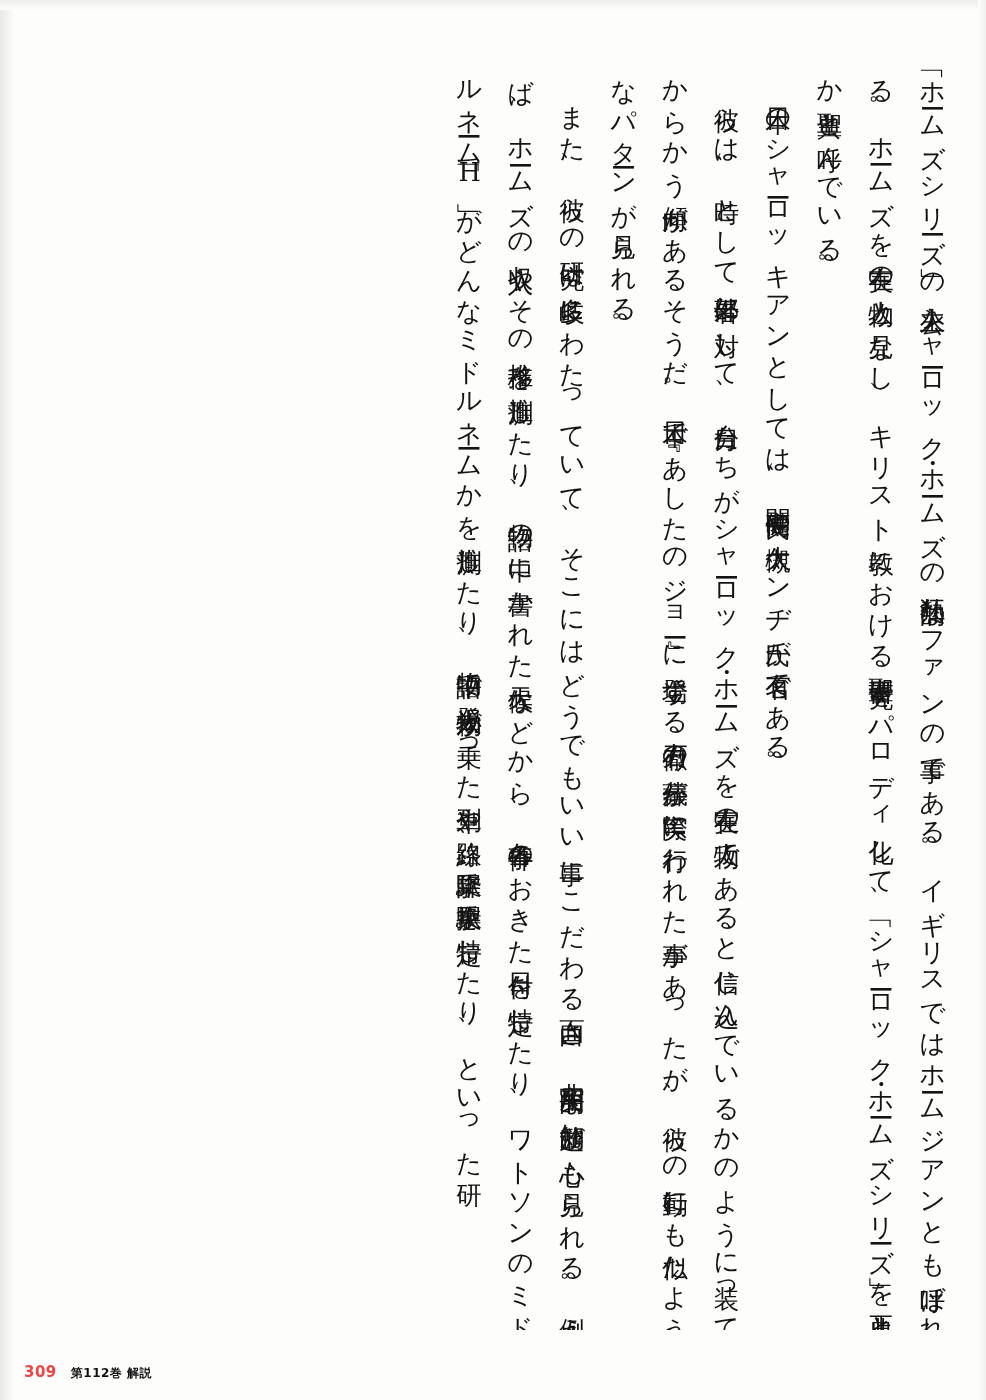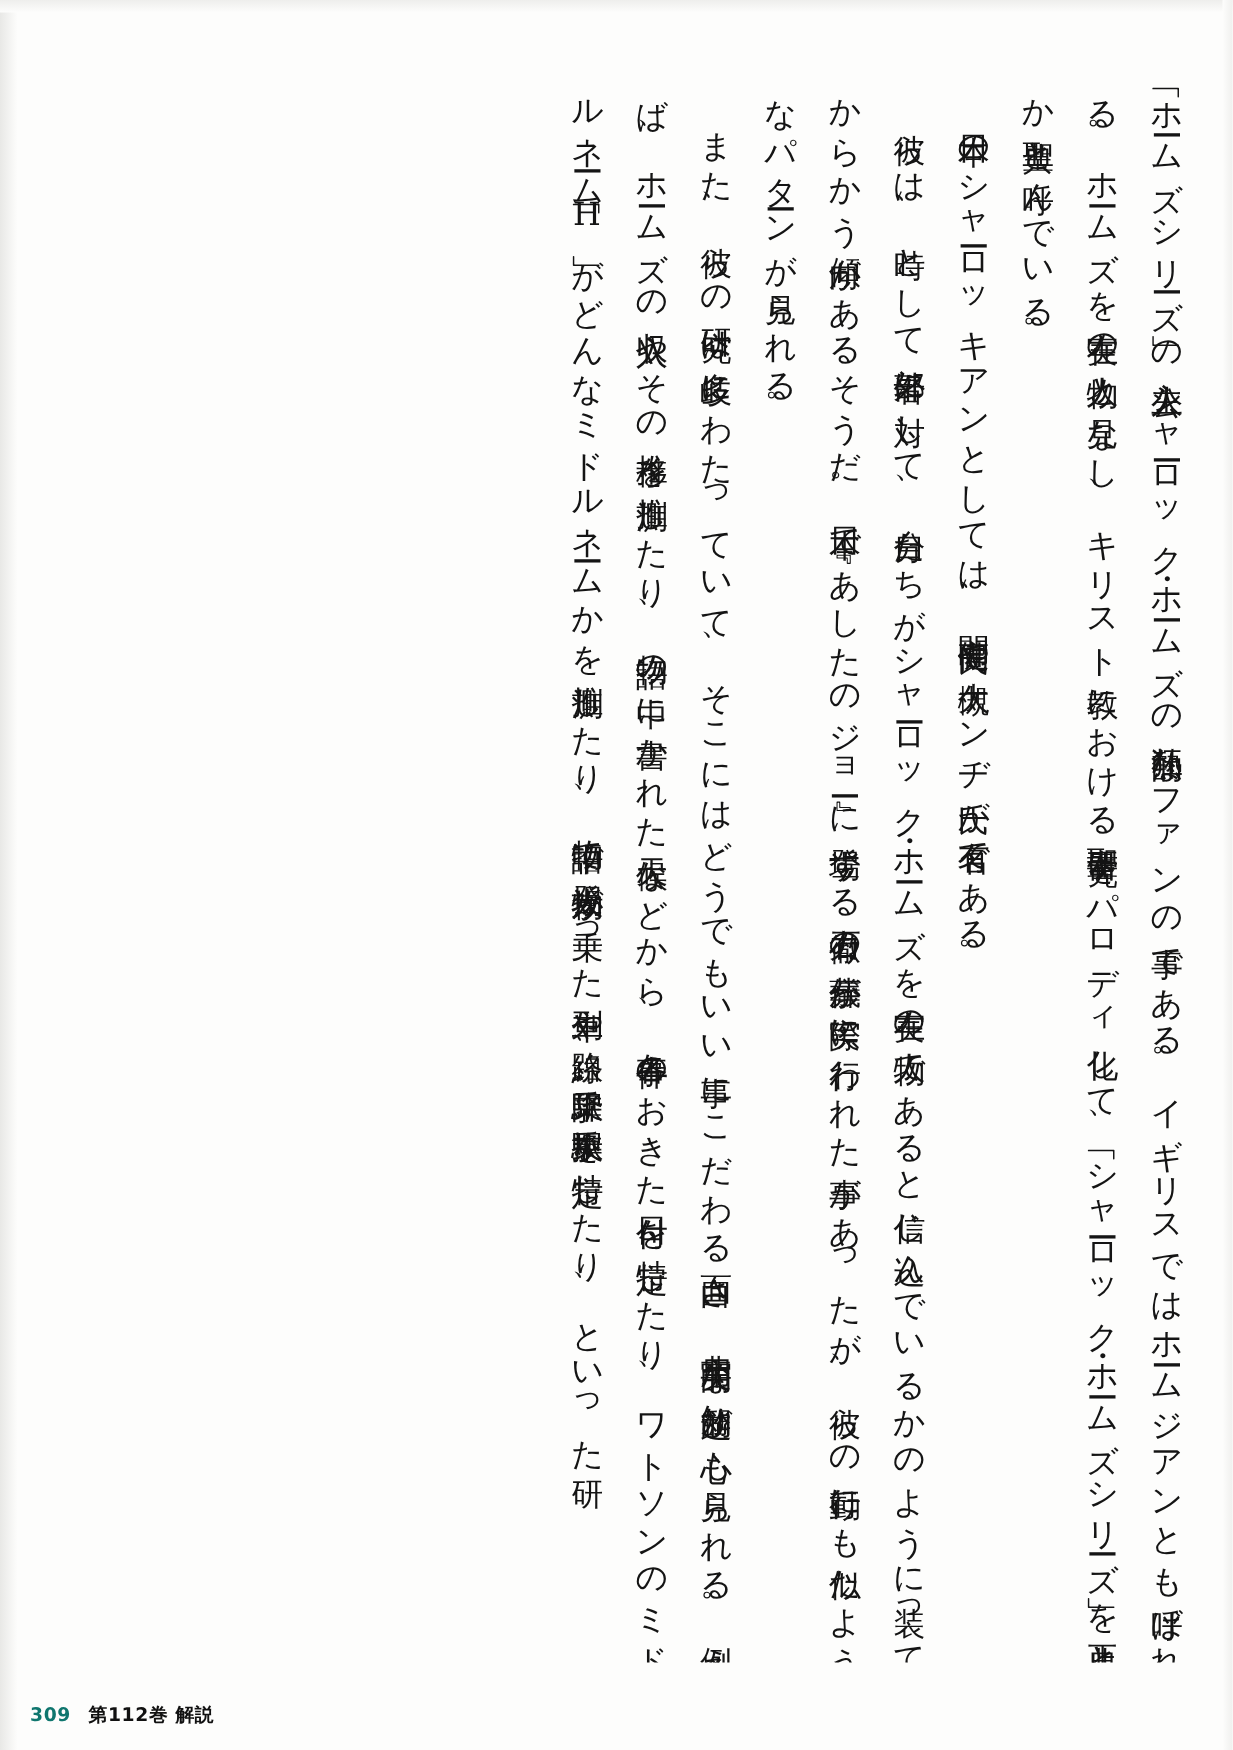--- a/index.html
+++ b/index.html
@@ -72,26 +72,26 @@
     left: 24px;
     bottom: 18px;
     display: flex;
     align-items: baseline;
     gap: 14px;
     font-family: "DejaVu Sans", "Liberation Sans", sans-serif;
   }
   .folio {
     font-size: 15px;
     font-weight: 700;
-    color: #0f766e;
+    color: #ef4444;
     letter-spacing: 0.5px;
     text-align: right;
   }
   .running-head {
-    font-size: 15px;
+    font-size: 12px;
     font-weight: 700;
     color: #111;
     letter-spacing: 0.5px;
   }
 </style>
 </head>
 <body>
 
 <div class="page">
   <div class="page-edge-left"></div>

